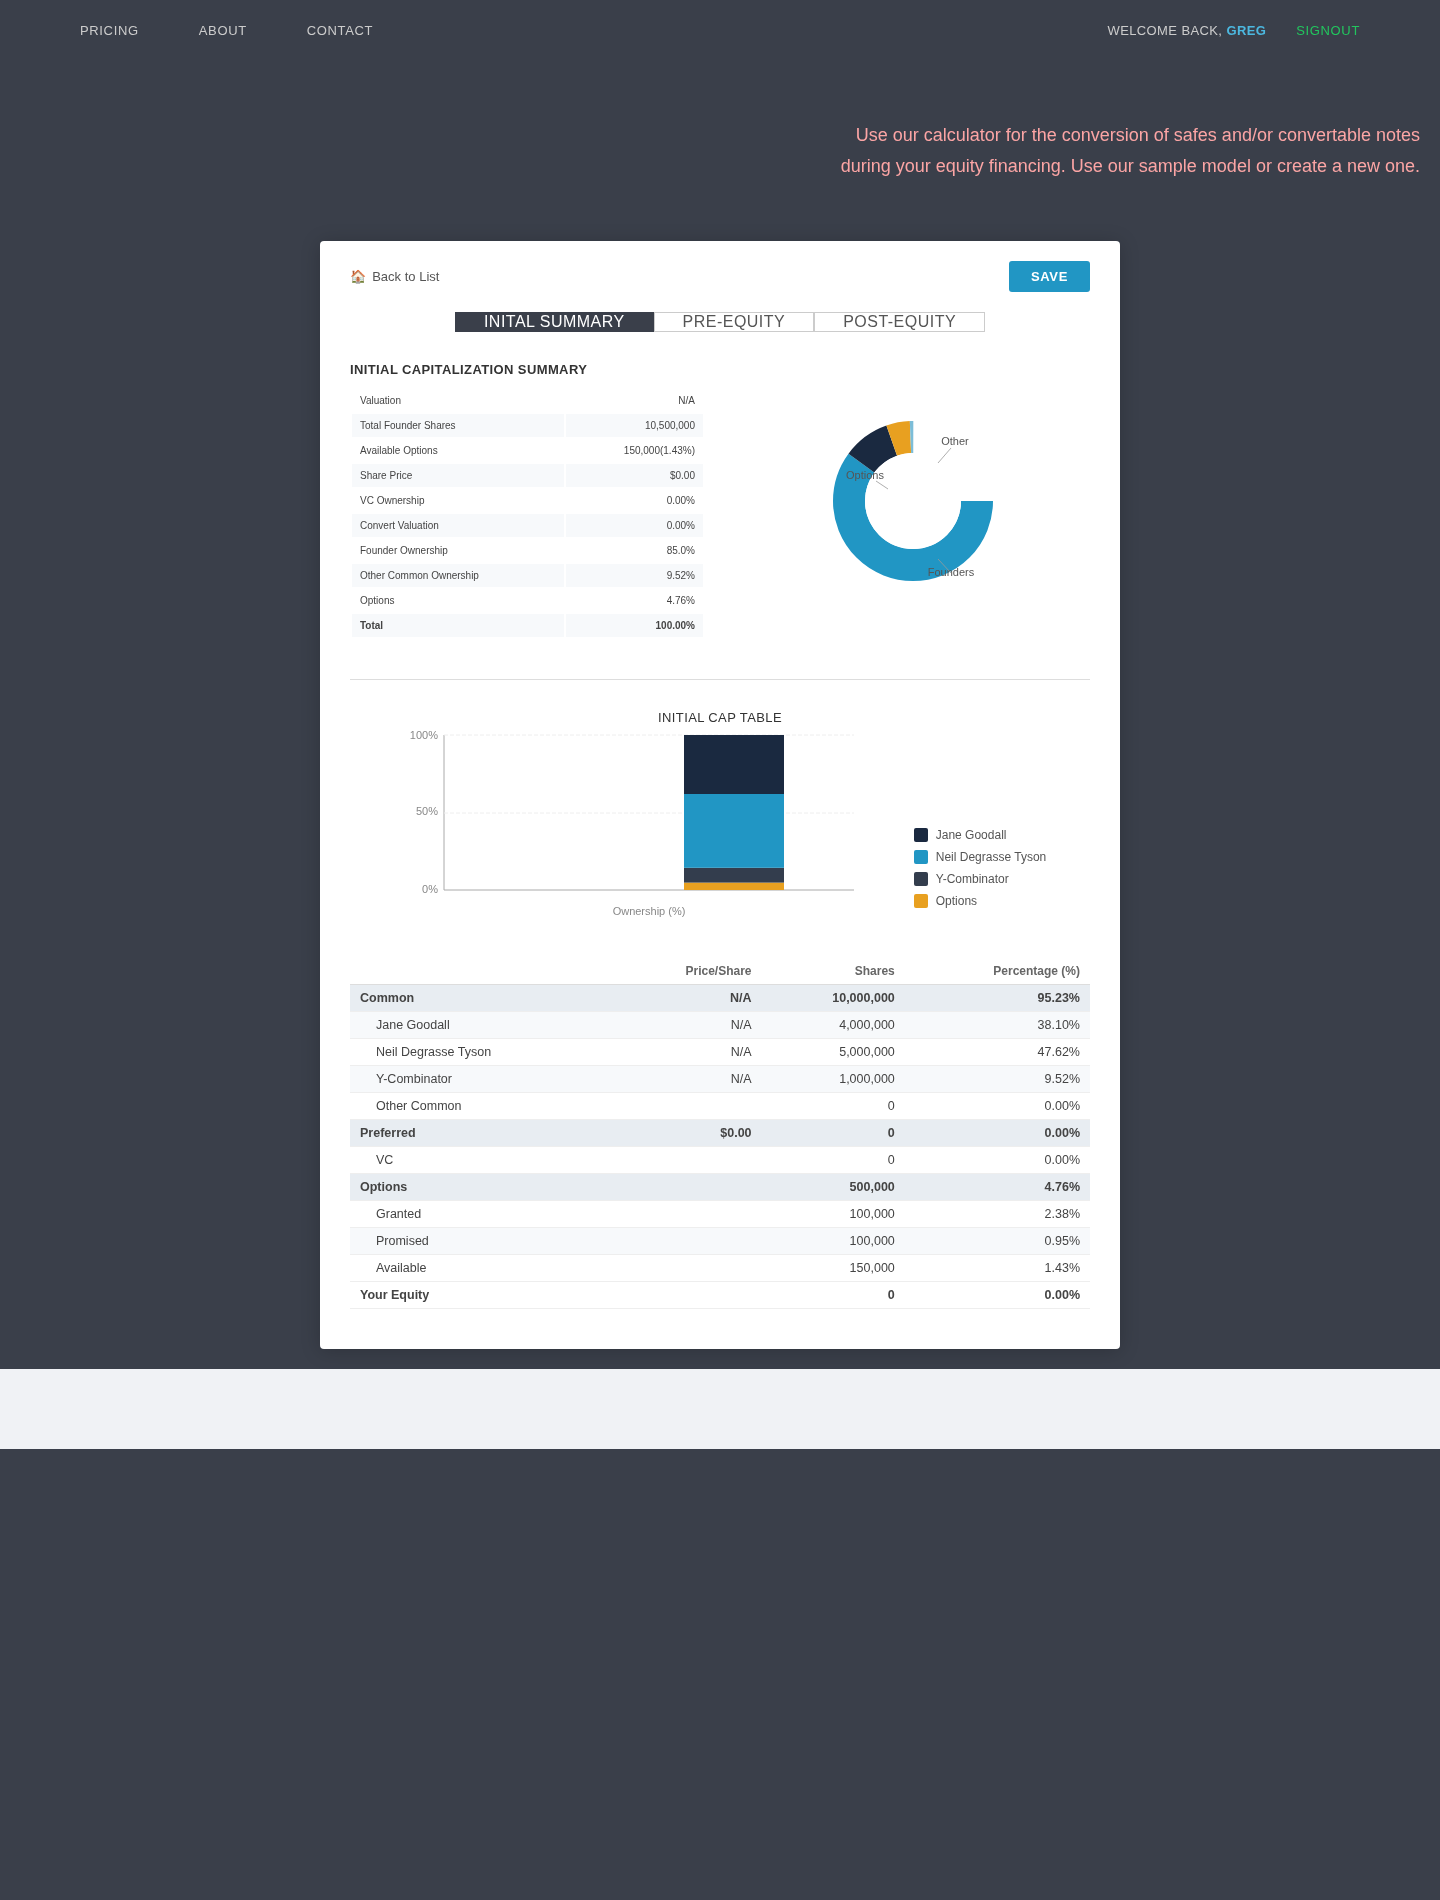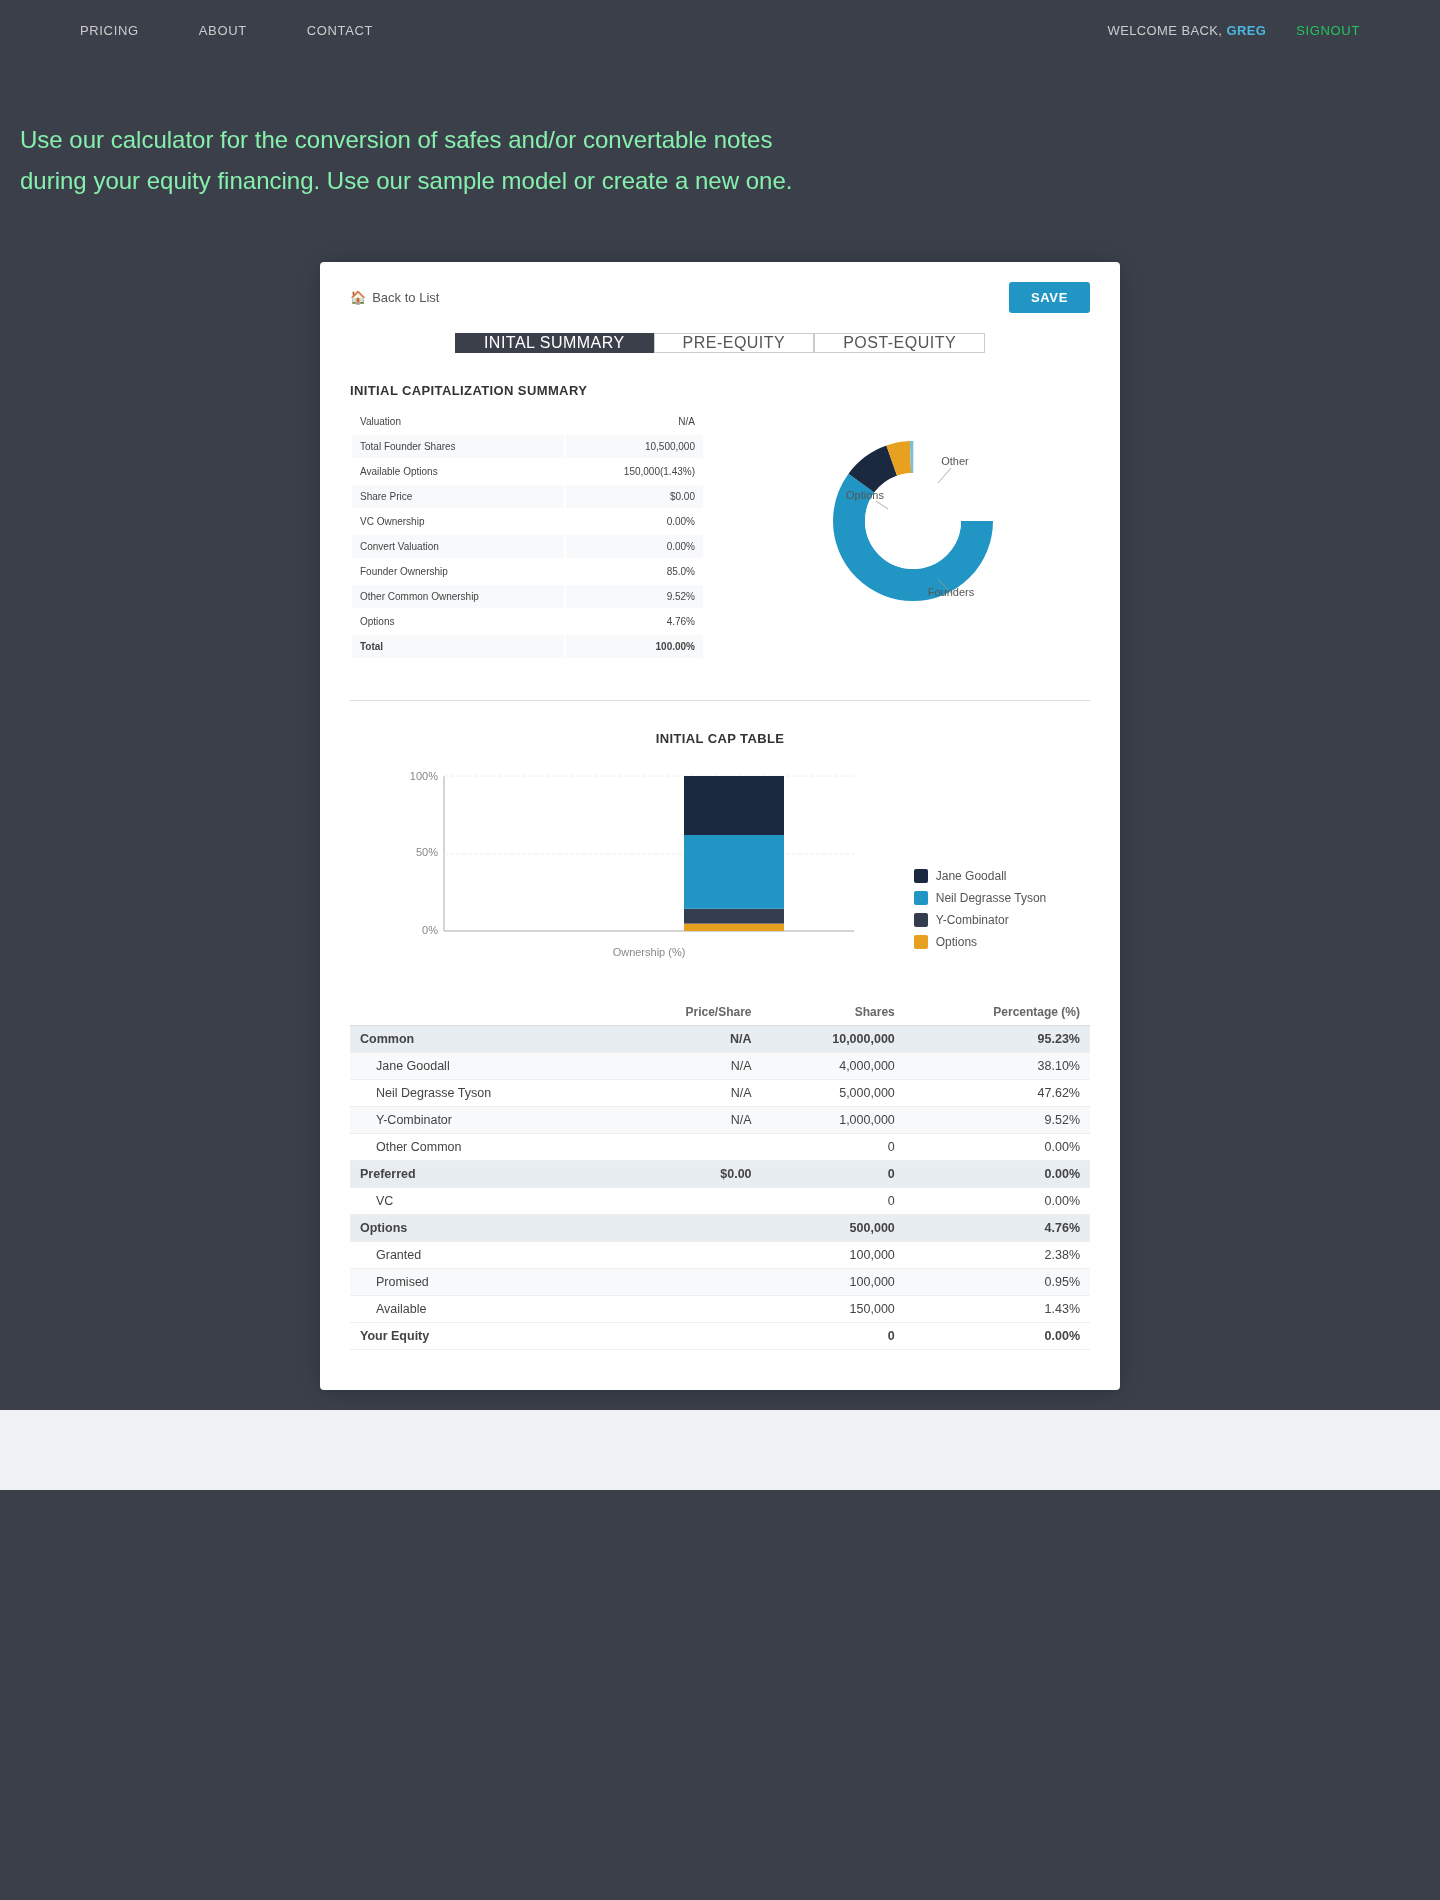--- a/index.html
+++ b/index.html
@@ -29,24 +29,24 @@
       text-transform: uppercase;
     }
     .nav-right { display: flex; align-items: center; gap: 30px; }
     .nav-welcome { color: #ccc; font-size: 13px; letter-spacing: 0.03em; }
     .nav-welcome .username { color: #4cb8e0; font-weight: 600; }
     .nav-signout { color: #22c55e; font-size: 13px; letter-spacing: 0.05em; cursor: pointer; text-transform: uppercase; }
 
     
     .hero {
       background: #3a3f4a;
-      text-align: left;
+      text-align: right;
       padding: 60px 20px 80px;
-      color: #86efac;
-      font-size: 24px;
+      color: #fca5a5;
+      font-size: 18px;
       line-height: 1.7;
     }
 
     
     .card-wrap {
       max-width: 800px;
       margin: 0 auto;
       background: #fff;
       border-radius: 4px;
       box-shadow: 0 2px 20px rgba(0,0,0,0.2);
@@ -131,21 +131,21 @@
     }
     .summary-table td:last-child { text-align: right; font-weight: 500; }
     .summary-table tr.total-row td { font-weight: 700; }
     .chart-area { display: flex; align-items: center; justify-content: center; }
 
     
     .divider { border: none; border-top: 1px solid #ddd; margin: 20px 0 30px; }
 
     
     .bar-chart-section { text-align: center; margin-bottom: 30px; }
-    .bar-chart-title { font-weight: 700; font-size: 13px; letter-spacing: 0.03em; text-transform: uppercase; margin-bottom: 20px; }
+    .bar-chart-title { font-weight: 400; font-size: 13px; letter-spacing: 0.03em; text-transform: uppercase; }
     .bar-chart-layout { display: flex; gap: 40px; align-items: flex-end; justify-content: center; }
     .bar-chart-container { position: relative; }
     .legend { display: flex; flex-direction: column; gap: 8px; align-items: flex-start; justify-content: center; padding-bottom: 20px; }
     .legend-item { display: flex; align-items: center; gap: 8px; font-size: 12px; color: #555; }
     .legend-dot { width: 14px; height: 14px; border-radius: 2px; flex-shrink: 0; }
 
     
     .cap-table { width: 100%; border-collapse: collapse; margin-top: 20px; }
     .cap-table th {
       text-align: right;

